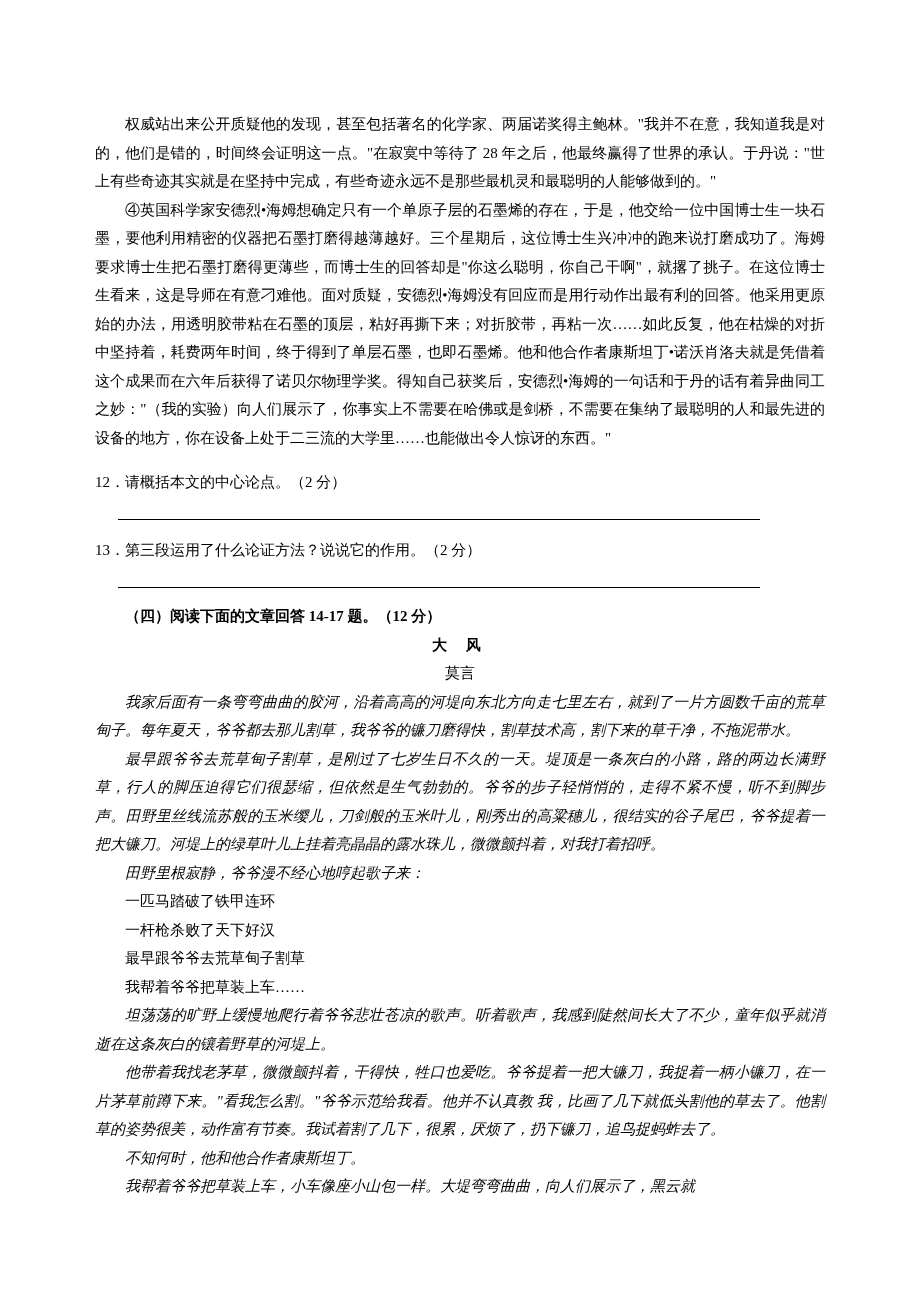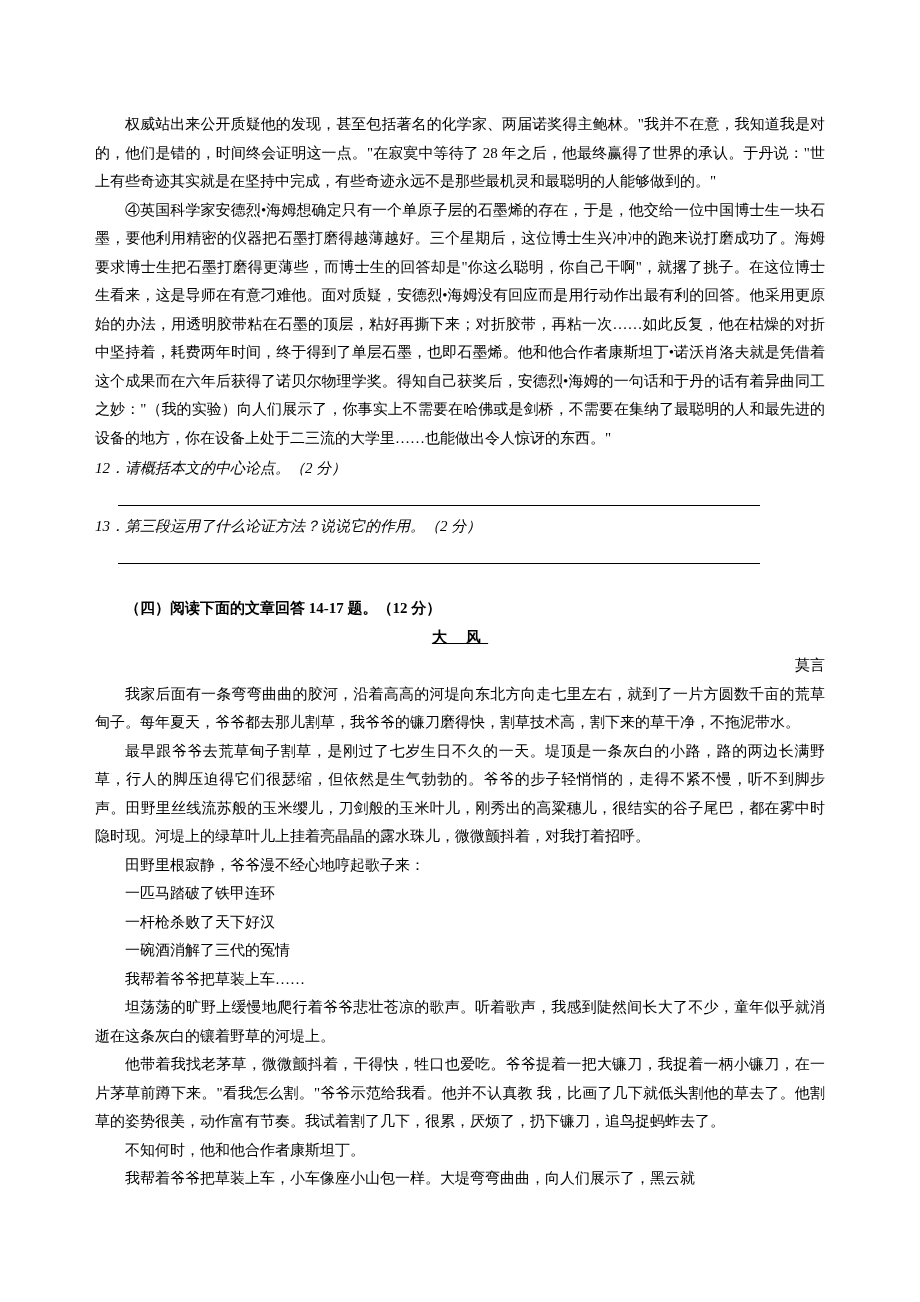--- a/index.html
+++ b/index.html
@@ -16,48 +16,47 @@
       line-height: 1.9;
       color: #000;
       padding: 110px 95px 60px 95px;
     }
     .paragraph {
       text-align: justify;
       text-indent: 2em;
       margin: 0;
     }
     .question {
-      margin-top: 2px;
-      font-style: italic;
+      margin-top: 16px;
     }
     .answer-line {
       margin-left: 1.5em;
       margin-top: 4px;
       margin-bottom: 6px;
       border-bottom: 1px solid #000;
       height: 1.3em;
       width: 88%;
     }
     .section-header {
       font-weight: bold;
-      margin-top: 30px;
+      margin-top: 14px;
       margin-left: 2em;
     }
     .title-center {
       text-align: center;
       font-weight: bold;
       letter-spacing: 0.5em;
-      text-decoration: underline;
     }
     .author-center {
-      text-align: right;
+      text-align: center;
     }
     .story-para {
       text-align: justify;
       text-indent: 2em;
+      font-style: italic;
     }
     .song-line {
       text-indent: 2em;
       font-family: Liberation Serif, serif;
     }
   </style>
 </head>
 <body>
 
 <p class="paragraph">权威站出来公开质疑他的发现，甚至包括著名的化学家、两届诺奖得主鲍林。"我并不在意，我知道我是对的，他们是错的，时间终会证明这一点。"在寂寞中等待了 28 年之后，他最终赢得了世界的承认。于丹说："世上有些奇迹其实就是在坚持中完成，有些奇迹永远不是那些最机灵和最聪明的人能够做到的。"</p>
@@ -71,27 +70,27 @@
 <div class="answer-line"></div>
 
 <p class="section-header">（四）阅读下面的文章回答 14-17 题。（12 分）</p>
 
 <p class="title-center">大  风</p>
 
 <p class="author-center">莫言</p>
 
 <p class="story-para">我家后面有一条弯弯曲曲的胶河，沿着高高的河堤向东北方向走七里左右，就到了一片方圆数千亩的荒草甸子。每年夏天，爷爷都去那儿割草，我爷爷的镰刀磨得快，割草技术高，割下来的草干净，不拖泥带水。</p>
 
-<p class="story-para">最早跟爷爷去荒草甸子割草，是刚过了七岁生日不久的一天。堤顶是一条灰白的小路，路的两边长满野草，行人的脚压迫得它们很瑟缩，但依然是生气勃勃的。爷爷的步子轻悄悄的，走得不紧不慢，听不到脚步声。田野里丝线流苏般的玉米缨儿，刀剑般的玉米叶儿，刚秀出的高粱穗儿，很结实的谷子尾巴，都在雾中时隐时现。河堤上的绿草叶儿上挂着亮晶晶的露水珠儿，微微颤抖着，对我打着招呼。</p>
+<p class="story-para">最早跟爷爷去荒草甸子割草，是刚过了七岁生日不久的一天。堤顶是一条灰白的小路，路的两边长满野草，行人的脚压迫得它们很瑟缩，但依然是生气勃勃的。爷爷的步子轻悄悄的，走得不紧不慢，听不到脚步声。田野里丝线流苏般的玉米缨儿，刀剑般的玉米叶儿，刚秀出的高粱穗儿，很结实的谷子尾巴，爷爷提着一把大镰刀。河堤上的绿草叶儿上挂着亮晶晶的露水珠儿，微微颤抖着，对我打着招呼。</p>
 
 <p class="story-para">田野里根寂静，爷爷漫不经心地哼起歌子来：</p>
 
 <p class="song-line">一匹马踏破了铁甲连环</p>
 <p class="song-line">一杆枪杀败了天下好汉</p>
-<p class="song-line">一碗酒消解了三代的冤情</p>
+<p class="song-line">最早跟爷爷去荒草甸子割草</p>
 <p class="song-line">我帮着爷爷把草装上车……</p>
 
 <p class="story-para">坦荡荡的旷野上缓慢地爬行着爷爷悲壮苍凉的歌声。听着歌声，我感到陡然间长大了不少，童年似乎就消逝在这条灰白的镶着野草的河堤上。</p>
 
 <p class="story-para">他带着我找老茅草，微微颤抖着，干得快，牲口也爱吃。爷爷提着一把大镰刀，我捉着一柄小镰刀，在一片茅草前蹲下来。"看我怎么割。"爷爷示范给我看。他并不认真教 我，比画了几下就低头割他的草去了。他割草的姿势很美，动作富有节奏。我试着割了几下，很累，厌烦了，扔下镰刀，追鸟捉蚂蚱去了。</p>
 
 <p class="story-para">不知何时，他和他合作者康斯坦丁。</p>
 
 <p class="story-para">我帮着爷爷把草装上车，小车像座小山包一样。大堤弯弯曲曲，向人们展示了，黑云就</p>
 

